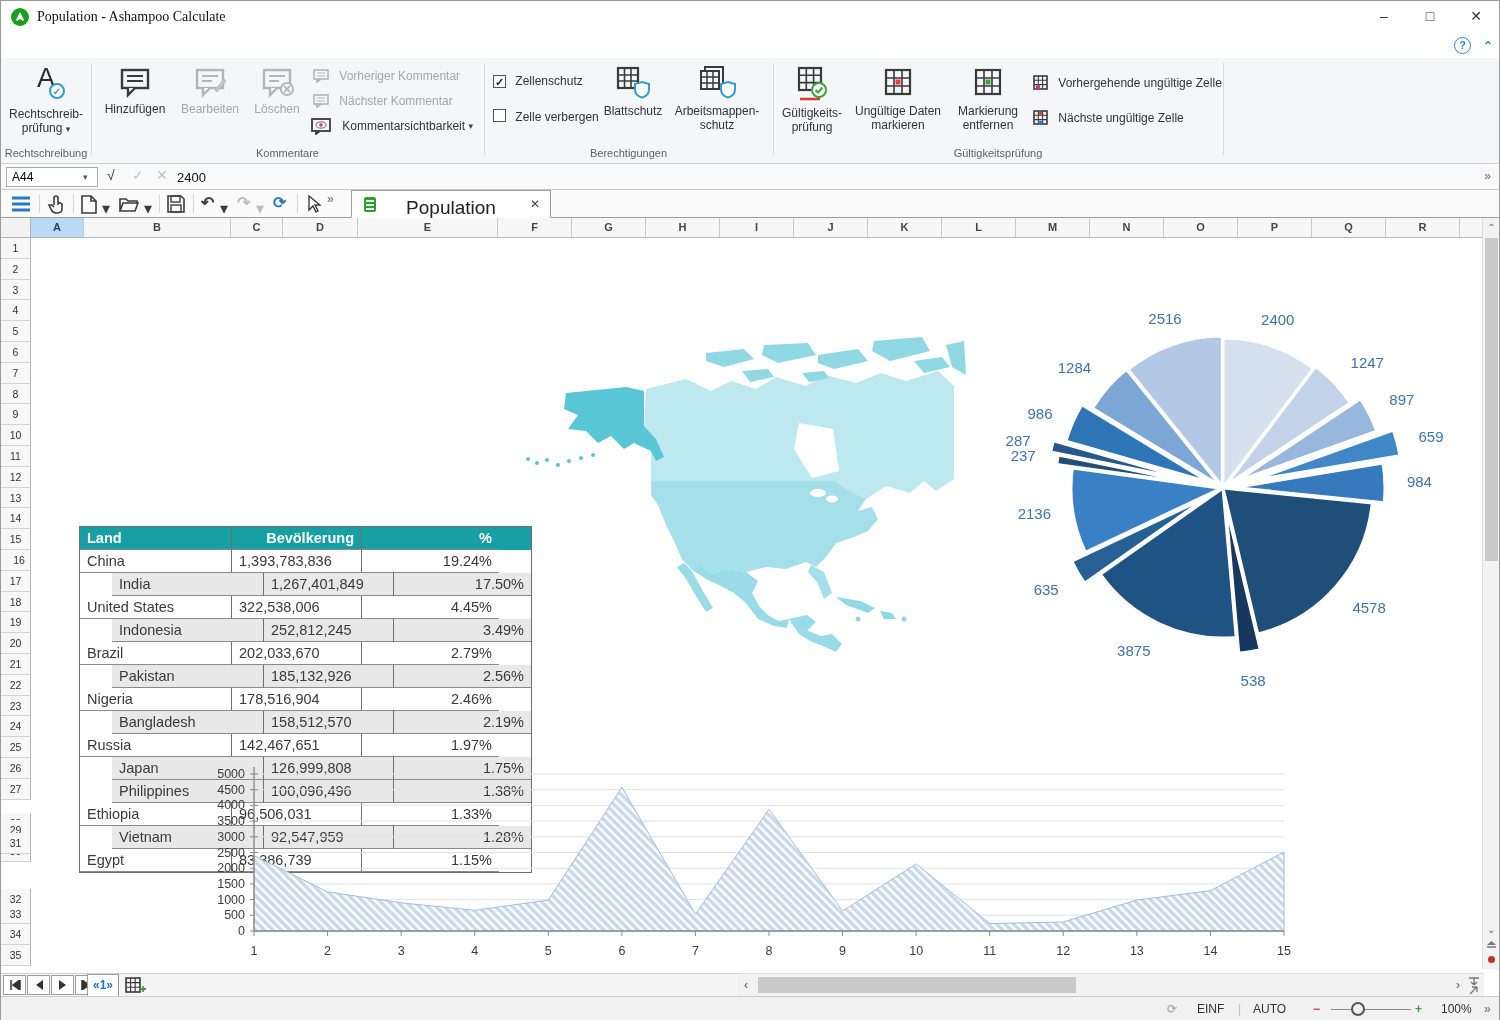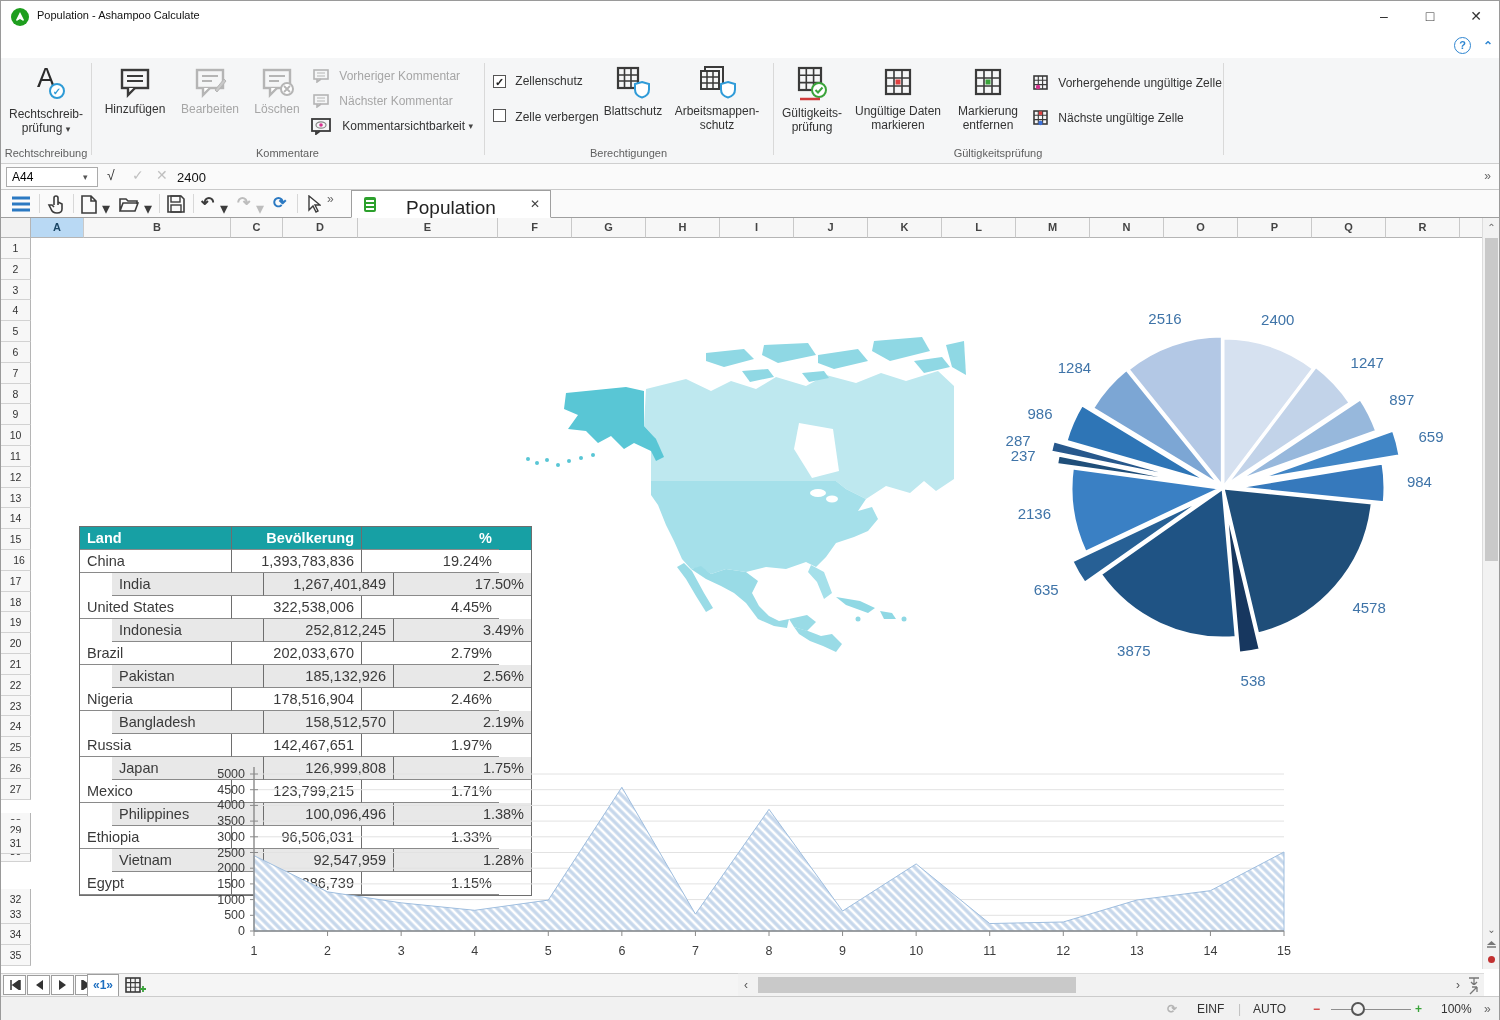--- a/index.html
+++ b/index.html
@@ -4,21 +4,21 @@
 <style>
   * { box-sizing: border-box; margin: 0; padding: 0; }
   html,body { width:1500px; height:1020px; overflow:hidden; font-family:"Liberation Sans", sans-serif; }
   #app { position:relative; width:1500px; height:1020px; background:#fff; border:1px solid #9a9a9a; }
 
   
   #titlebar { position:absolute; left:0; top:0; width:100%; height:32px; background:#fff; }
   #logo { position:absolute; left:10px; top:7px; width:18px; height:18px; border-radius:50%; background:#1e9e1e; }
   #logo:after { content:""; position:absolute; left:4px; top:4px; width:10px; height:10px; border-radius:50%; background:#fff;
                 clip-path: polygon(0 100%, 50% 0, 100% 100%, 50% 70%); }
-  #title-text { position:absolute; left:36px; top:8px; font-size:11px; color:#111; }
+  #title-text { position:absolute; left:36px; top:8px; font-size:14px; color:#111;font-family:Liberation Serif, serif; }
   .wctl { position:absolute; top:0; width:46px; height:30px; text-align:center; line-height:30px; font-size:14px; color:#333; }
 
   
   #menubar { position:absolute; left:0; top:32px; width:100%; height:25px; background:#fff; }
   .mtab { display:inline-block; padding:0 14px; line-height:24px; font-size:13px; color:#222; }
   .mtab.active { background:#f5f6f7; border:1px solid #d5d5d5; border-bottom:none; line-height:23px; }
   #ribbon-help { position:absolute; right:28px; top:36px; width:17px; height:17px; border:1.5px solid #2f86d1; color:#2f86d1;
                  border-radius:50%; font-size:11px; text-align:center; line-height:14px; font-weight:bold;}
   #ribbon-collapse { position:absolute; right:6px; top:38px; color:#2f86d1; font-size:12px; font-weight:bold; }
 
@@ -64,21 +64,21 @@
             font-size:10.5px; color:#333; text-align:center; }
   #corner { position:absolute; left:0; top:0; width:30px; height:20px; background:#f2f2f2; border-right:1px solid #b5b5b5; border-bottom:1px solid #b5b5b5; }
 
   
   #pop-table { position:absolute; left:78px; top:308px; border:1px solid #6e6e6e; }
   #pop-table .hrow { display:flex; background:#17a0a4; color:#fff; font-weight:bold; }
   #pop-table .row { display:flex; background:#fff; color:#3a3a3a; }
   #pop-table .row.alt { background:#e8e8e8;margin-left:32px; }
   #pop-table .c { height:23px; line-height:22px; font-size:14.5px; border-right:1px solid #6e6e6e; border-bottom:1px solid #8a8a8a; padding:0 7px; }
   #pop-table .c0 { width:152px; text-align:left; }
-  #pop-table .c1 { width:130px; text-align:right; }
+  #pop-table .c1 { width:130px; }
   #pop-table .c2 { width:137px; text-align:right; border-right:none; }
 
   
   #vscroll { position:absolute; right:0; top:217px; width:17px; height:751px; background:#f2f2f2; border-left:1px solid #dcdcdc; }
   #vscroll .arrow { position:absolute; left:0; width:17px; text-align:center; color:#666; font-size:10px; }
   #vthumb { position:absolute; left:2px; top:20px; width:13px; height:323px; background:#c9c9c9; }
   #sheetnav { position:absolute; left:0; top:972px; width:737px; height:23px; background:#f5f5f5; border-top:1px solid #cfcfcf; }
   .navbtn { position:absolute; top:1px; width:23px; height:20px; background:#fff; border:1px solid #9e9e9e; text-align:center; }
   #tab1 { position:absolute; left:86px; top:0px; width:32px; height:22px; background:#fff; border:1px solid #9e9e9e; border-bottom:none;
           text-align:center; line-height:20px; font-size:12px; font-weight:bold; color:#1e6fc0; }
@@ -414,25 +414,20 @@
         </div>
         <div class="row">
           <div class="c c0">Russia</div>
           <div class="c c1">142,467,651</div>
           <div class="c c2">1.97%</div>
         </div>
         <div class="row alt">
           <div class="c c0">Japan</div>
           <div class="c c1">126,999,808</div>
           <div class="c c2">1.75%</div>
-        </div>
-        <div class="row">
-          <div class="c c0">Mexico</div>
-          <div class="c c1">123,799,215</div>
-          <div class="c c2">1.71%</div>
         </div>
         <div class="row alt">
           <div class="c c0">Philippines</div>
           <div class="c c1">100,096,496</div>
           <div class="c c2">1.38%</div>
         </div>
         <div class="row">
           <div class="c c0">Ethiopia</div>
           <div class="c c1">96,506,031</div>
           <div class="c c2">1.33%</div>

